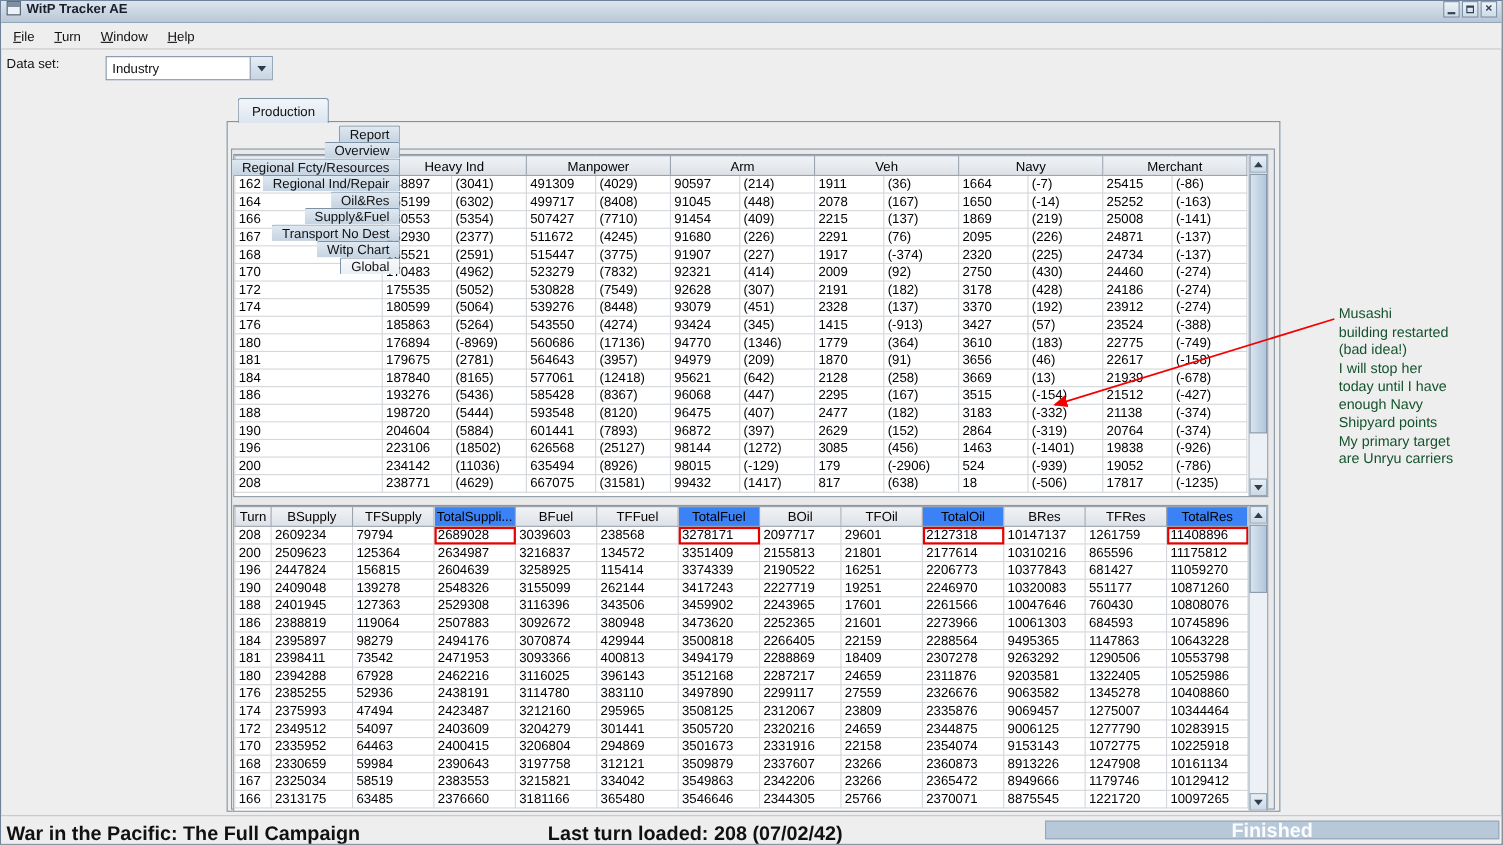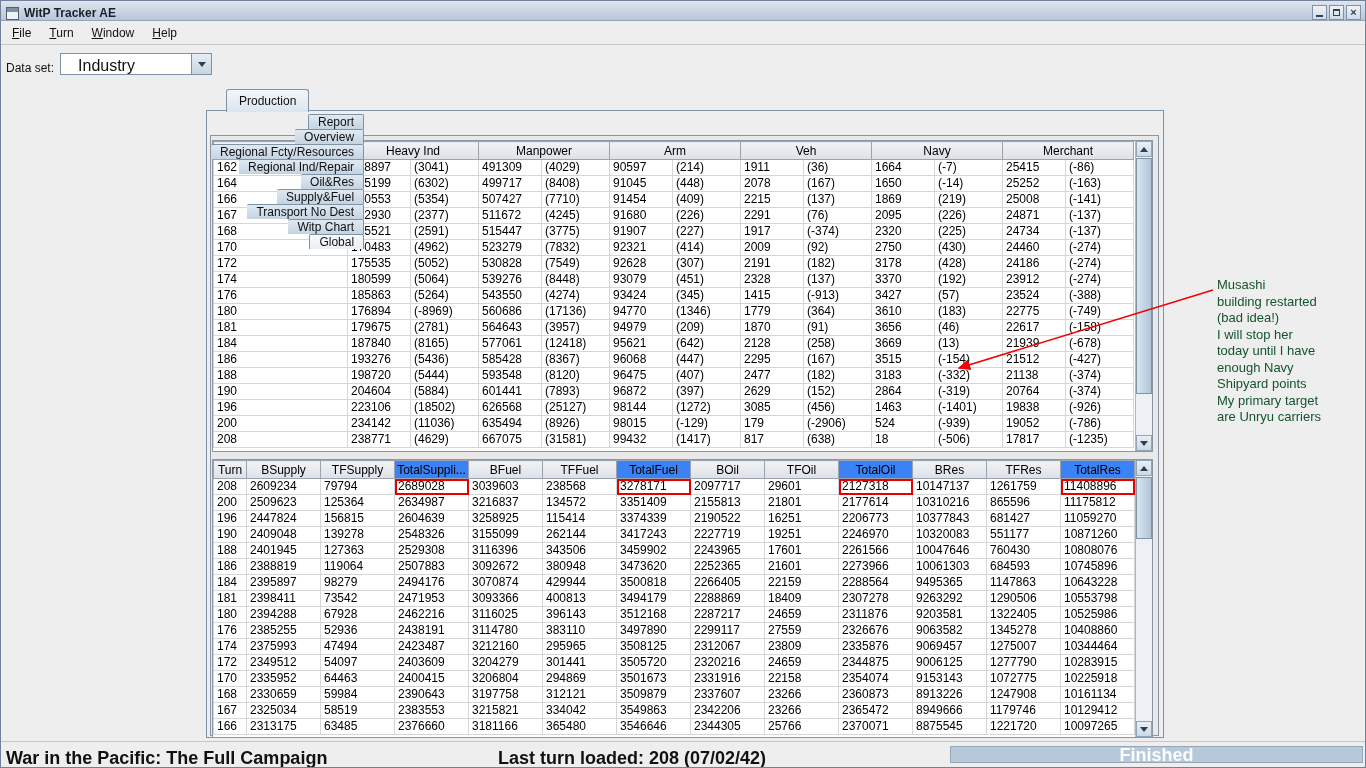--- a/index.html
+++ b/index.html
@@ -2,49 +2,49 @@
 <html><head>
 <meta charset="utf-8">
 <style>
   html,body{margin:0;padding:0;background:#555;}
   .window{position:relative;width:1366px;height:768px;background:#eeeeee;overflow:hidden;
     font-family:"Liberation Sans",sans-serif;border:1px solid #70829a;box-sizing:border-box;}
 
   
   .titlebar{position:absolute;left:0;top:0;width:100%;height:20px;
     background:linear-gradient(to bottom,#dde5ee,#b9c6d6);border-bottom:1px solid #93a5b8;
-    display:flex;align-items:flex-end;box-sizing:border-box;}
+    display:flex;align-items:flex-start;box-sizing:border-box;}
   .app-icon{width:13px;height:13px;margin:0 5px;border:1px solid #51606e;box-sizing:border-box;
     background:linear-gradient(to bottom,#7d8fa3 0 4px,#eef2f7 4px);}
   .title-text{font-size:12px;font-weight:bold;color:#17202b;}
   .win-buttons{margin-left:auto;display:flex;gap:2px;padding-right:4px;}
   .win-btn{width:15px;height:15px;border:1px solid #7e93a9;background:linear-gradient(#eef3f8,#cfdbe7);
     box-sizing:border-box;position:relative;display:flex;align-items:center;justify-content:center;
     font-size:11px;font-weight:bold;color:#2f4257;line-height:1;}
   .glyph-min{position:absolute;left:3px;right:3px;bottom:2px;height:2px;background:#2f4257;}
   .glyph-max{position:absolute;left:3px;right:3px;top:3px;bottom:3px;border:1px solid #2f4257;border-top-width:2px;}
 
   
   .menubar{position:absolute;top:20px;left:0;width:100%;height:24px;background:#eeeeee;
     border-bottom:1px solid #c8c8c8;display:flex;align-items:center;padding:0 2px;
     box-sizing:border-box;font-size:12px;}
   .menu-item{padding:3px 9px;color:#111;}
 
   
-  .dataset-row{position:absolute;top:50px;left:5px;height:24px;display:flex;align-items:flex-end;font-size:12px;color:#111;}
+  .dataset-row{position:absolute;top:50px;left:5px;height:24px;display:flex;align-items:flex-start;font-size:12px;color:#111;gap:36px;}
   .dataset-label{margin-right:6px;}
   .combo{width:152px;height:22px;border:1px solid #7f93a6;background:#fff;display:flex;align-items:stretch;box-sizing:border-box;}
-  .combo-value{flex:1;padding:3px 17px;font-size:16px;overflow:hidden;white-space:nowrap;}
+  .combo-value{flex:1;padding:3px 5px;font-size:12px;overflow:hidden;white-space:nowrap;}
   .combo-btn{width:19px;border-left:1px solid #7f93a6;background:linear-gradient(#e6edf4,#c7d5e2);
     display:flex;align-items:center;justify-content:center;}
   .arr-down{width:0;height:0;border-left:4px solid transparent;border-right:4px solid transparent;border-top:5px solid #2b3f52;}
   .arr-up{width:0;height:0;border-left:4px solid transparent;border-right:4px solid transparent;border-bottom:5px solid #2b3f52;}
 
   
-  .outer-tab{position:absolute;left:225px;top:88px;height:22px;padding:0 12px;display:flex;align-items:center;
+  .outer-tab{position:absolute;left:215px;top:88px;height:22px;padding:0 12px;display:flex;align-items:center;
     font-size:12px;background:linear-gradient(#f2f6fa,#dbe5ef);border:1px solid #7f93a6;border-bottom:none;
     border-radius:3px 3px 0 0;z-index:3;color:#111;}
   .outer-panel{position:absolute;left:205px;top:109px;width:958px;height:628px;border:1px solid #7f93a6;
     background:#eeeeee;box-sizing:border-box;}
   .inner-tabs{position:absolute;left:210px;top:113px;display:flex;align-items:flex-end;z-index:3;height:21px;flex-direction:column;}
   .tab{height:21px;padding:0 9px;display:flex;align-items:center;font-size:12px;color:#111;
     background:linear-gradient(#dfe9f2,#c5d3e1);border:1px solid #7f93a6;border-bottom:none;border-left:none;
     box-sizing:border-box;border-radius:2px 2px 0 0;}
   .tab:first-child{border-left:1px solid #7f93a6;}
   .tab.selected{background:linear-gradient(#f8fafc,#e9eff4);height:23px;border-left:1px solid #7f93a6;z-index:4;}

